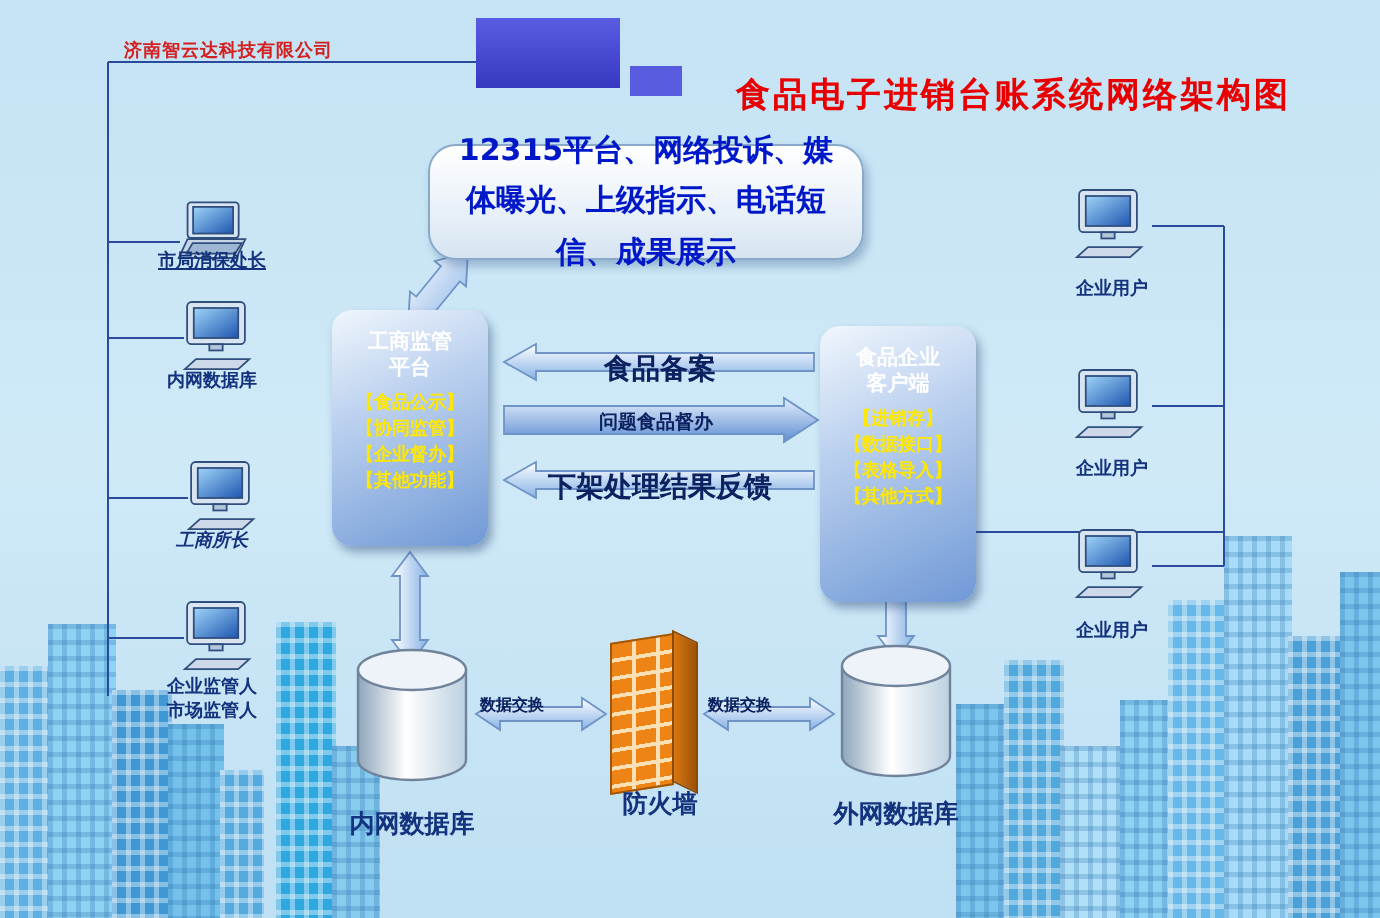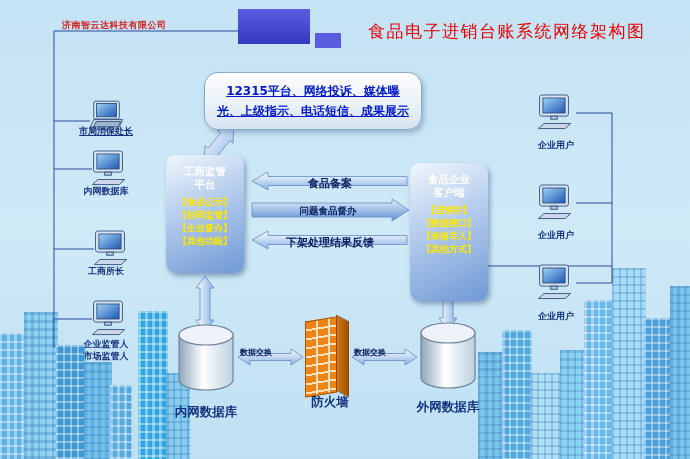--- a/index.html
+++ b/index.html
@@ -16,38 +16,38 @@
   .winD{background-image:
     repeating-linear-gradient(180deg,rgba(40,110,170,.25) 0 2.5px,rgba(0,0,0,0) 2.5px 8px),
     repeating-linear-gradient(90deg,rgba(40,110,170,.25) 0 2.5px,rgba(0,0,0,0) 2.5px 7px);}
   
   .connectors{position:absolute;left:0;top:0;z-index:2;}
   .decor-rect{position:absolute;z-index:3;}
   .icon{position:absolute;z-index:3;}
   .cyl{position:absolute;z-index:3;}
   
   .company{position:absolute;left:62px;top:19px;z-index:4;color:#d42020;font-size:9px;font-weight:bold;letter-spacing:.5px;}
-  .main-title{position:absolute;left:368px;top:20px;z-index:4;color:#e80000;font-size:17px;font-weight:normal;letter-spacing:1.5px;}
+  .main-title{position:absolute;left:368px;top:36px;z-index:4;color:#e80000;font-size:17px;font-weight:bold;letter-spacing:1.5px;}
   .callout{
-    position:absolute;left:204px;top:72px;width:218px;height:58px;z-index:3;
+    position:absolute;left:214px;top:72px;width:218px;height:58px;z-index:3;
     border-radius:14px;border:1px solid #8aa8c8;box-sizing:border-box;
     background:linear-gradient(180deg,#ffffff 0%,#e8f0f8 60%,#d6e4f1 100%);
     box-shadow:2px 3px 5px rgba(50,85,135,.35);
     display:flex;align-items:center;justify-content:center;text-align:center;
-    padding:0 10px;color:#0018c8;font-weight:bold;font-size:12px;line-height:1.7;text-decoration:underline;
+    padding:0 10px;color:#0018c8;font-weight:bold;font-size:15px;line-height:1.7;
   }
   .node-box{
     position:absolute;width:78px;z-index:3;border-radius:10px;box-sizing:border-box;
     background:linear-gradient(155deg,#f0f6fd 0%,#b9cfee 40%,#7099d6 100%);
     box-shadow:2px 3px 5px rgba(40,70,120,.45);
     text-align:center;padding-top:10px;
   }
   .node-title{color:#ffffff;font-weight:bold;font-size:10.5px;line-height:13px;}
   .node-items{margin-top:5px;color:#ffe800;font-weight:bold;font-size:9px;line-height:13px;}
-  .flow-label{position:absolute;z-index:4;width:130px;text-align:center;color:#0c2260;font-weight:bold;font-size:11px;}
+  .flow-label{position:absolute;z-index:4;width:130px;text-align:center;color:#0c2260;font-weight:bold;font-size:14px;}
   .xchg{position:absolute;z-index:4;width:60px;text-align:left;color:#0c2260;font-weight:bold;font-size:8px;}
   .user-label{position:absolute;z-index:4;width:110px;text-align:center;color:#14337e;font-weight:bold;font-size:9px;line-height:11.5px;}
   .db-label{position:absolute;z-index:4;width:110px;text-align:center;color:#14337e;font-weight:bold;font-size:12.5px;}
   
   .firewall{position:absolute;left:304px;top:312px;width:48px;height:86px;z-index:3;}
   .fw-front{position:absolute;left:1px;top:7px;width:30px;height:74px;border:1px solid #a05708;
     transform:skewY(-9deg);background-color:#ee8316;
     background-image:
       repeating-linear-gradient(180deg,rgba(0,0,0,0) 0 7px,#fbe0b6 7px 9px),
       repeating-linear-gradient(90deg,rgba(0,0,0,0) 0 10px,#fbe0b6 10px 12px);}
@@ -204,21 +204,21 @@
     </svg>
   <svg class="icon" style="left:534px;top:184px" width="40" height="38" viewBox="0 0 36 34">
       <use href="#pc" xlink:href="#pc"></use>
     </svg>
   <svg class="icon" style="left:534px;top:264px" width="40" height="38" viewBox="0 0 36 34">
       <use href="#pc" xlink:href="#pc"></use>
     </svg>
 
   <div class="user-label" style="left:51px;top:126px;text-decoration:underline;">市局消保处长</div>
   <div class="user-label" style="left:51px;top:186px;">内网数据库</div>
-  <div class="user-label" style="left:51px;top:266px;">工商所长</div>
+  <div class="user-label" style="left:51px;top:266px;font-style:italic;">工商所长</div>
   <div class="user-label" style="left:51px;top:339px;">
     <div>企业监管人</div>
     <div>市场监管人</div>
   </div>
 
   <div class="user-label" style="left:501px;top:140px;">企业用户</div>
   <div class="user-label" style="left:501px;top:230px;">企业用户</div>
   <div class="user-label" style="left:501px;top:311px;">企业用户</div>
 
   <svg class="cyl" style="left:176px;top:322px" width="60" height="72" viewBox="0 0 60 72">

